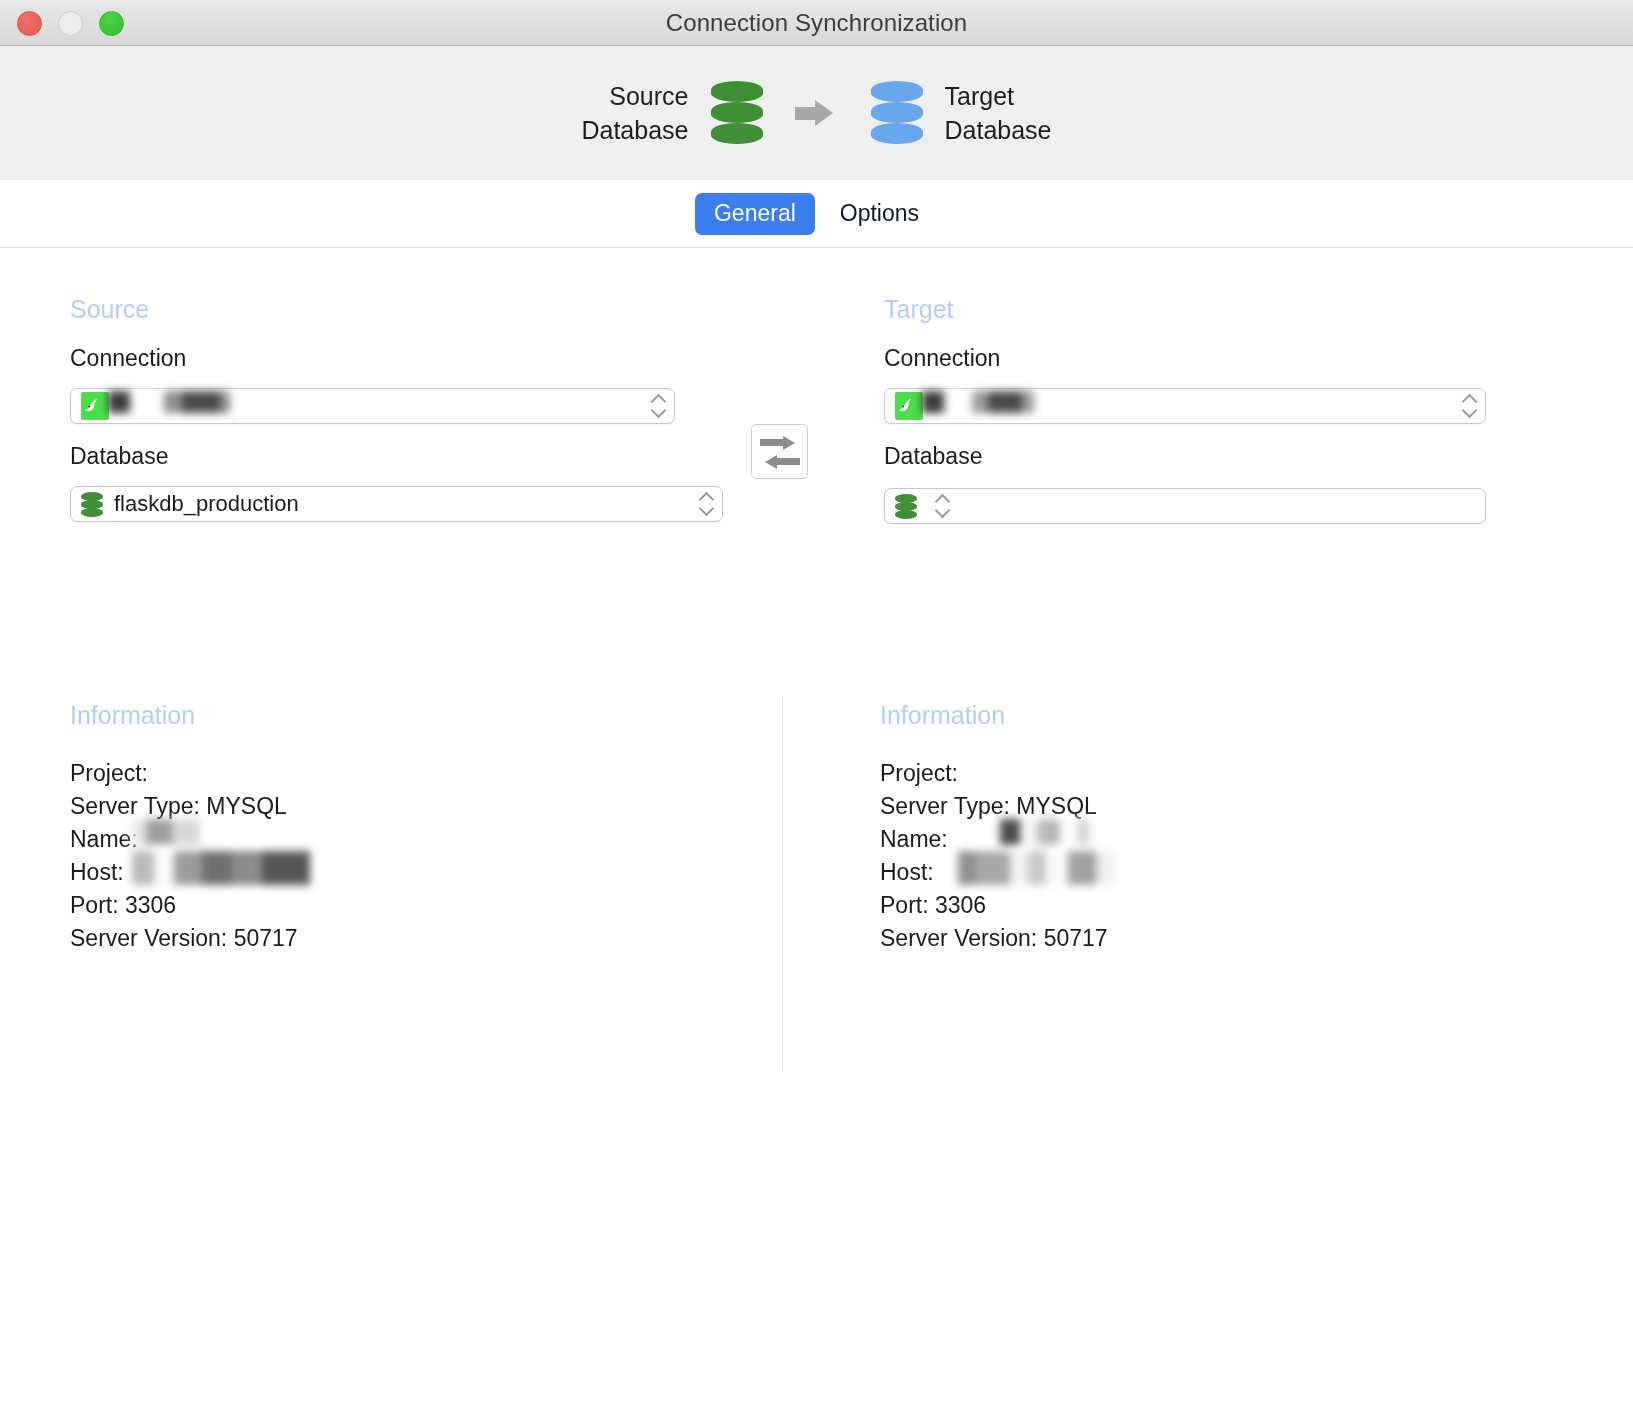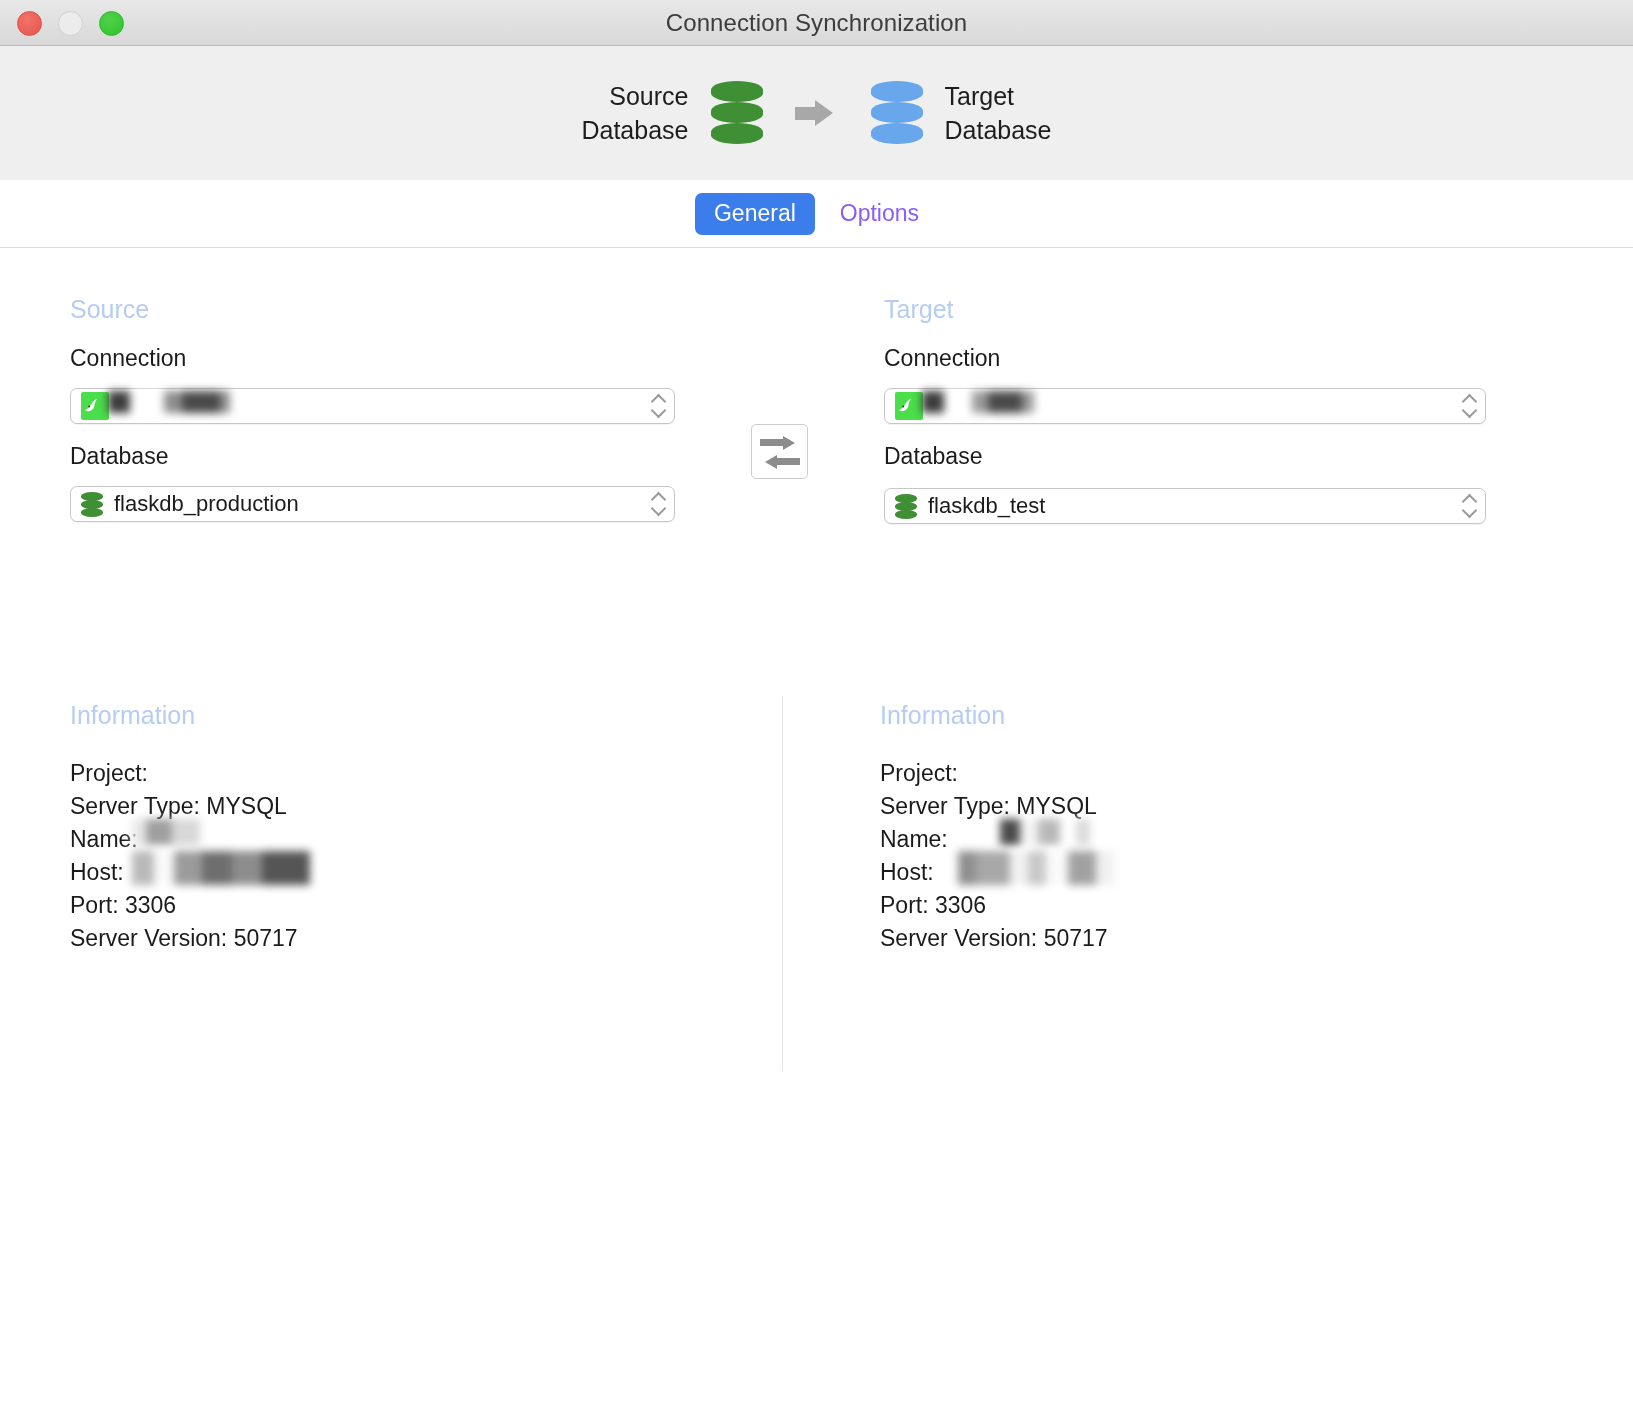--- a/index.html
+++ b/index.html
@@ -135,21 +135,21 @@
     background: #ffffff;
     border-bottom: 1px solid #dcdcdc;
     display: flex;
     align-items: center;
     justify-content: center;
     gap: 6px;
     box-sizing: border-box;
   }
   .tab {
     font-size: 23px;
-    color: #8b5cf6;
+    color: #0f172a;
     padding: 8px 19px 10px 19px;
     border-radius: 7px;
     cursor: default;
     line-height: 24px;
   }
   .tab.active {
     background: #3b7deb;
     color: #ffffff;
   }
 
@@ -431,21 +431,21 @@
     <div class="blur-blocks" style="left:108px; top:142px;">
       <b style="width:22px;background:#3c3c3c;"></b>
       <b style="width:34px;background:#ffffff;"></b>
       <b style="width:18px;background:#8e8e8e;"></b>
       <b style="width:38px;background:#4a4a4a;"></b>
       <b style="width:10px;background:#8e8e8e;"></b>
     </div>
 
     <div class="field-label" style="left:70px; top:194px;">Database</div>
 
-    <div class="combo" style="left:70px; top:237px; width:605px;justify-content:flex-end;">
+    <div class="combo" style="left:70px; top:237px; width:653px;justify-content:flex-end;">
       <span class="dbicon">
           <i></i>
           <i></i>
           <i></i>
         </span>
       <span class="combo-text">flaskdb_production</span>
       <span class="stepper"></span>
     </div>
 
     <div class="swap-btn" style="left:751px; top:175px;">
@@ -476,21 +476,20 @@
     </div>
 
     <div class="field-label" style="left:884px; top:194px;">Database</div>
 
     <div class="combo" style="left:884px; top:239px; width:602px;">
       <span class="dbicon">
           <i></i>
           <i></i>
           <i></i>
         </span>
-      <span class="combo-text">flaskdb_test</span>
       <span class="stepper"></span>
     </div>
 
     <div class="vdivider" style="left:782px; top:447px; height:375px;"></div>
 
     <div class="section-title" style="left:70px; top:452px;">Information</div>
     <div class="info-lines" style="left:70px; top:508px; width:680px;">
       <div>Project:</div>
       <div>Server Type: MYSQL</div>
       <div>Name:</div>

